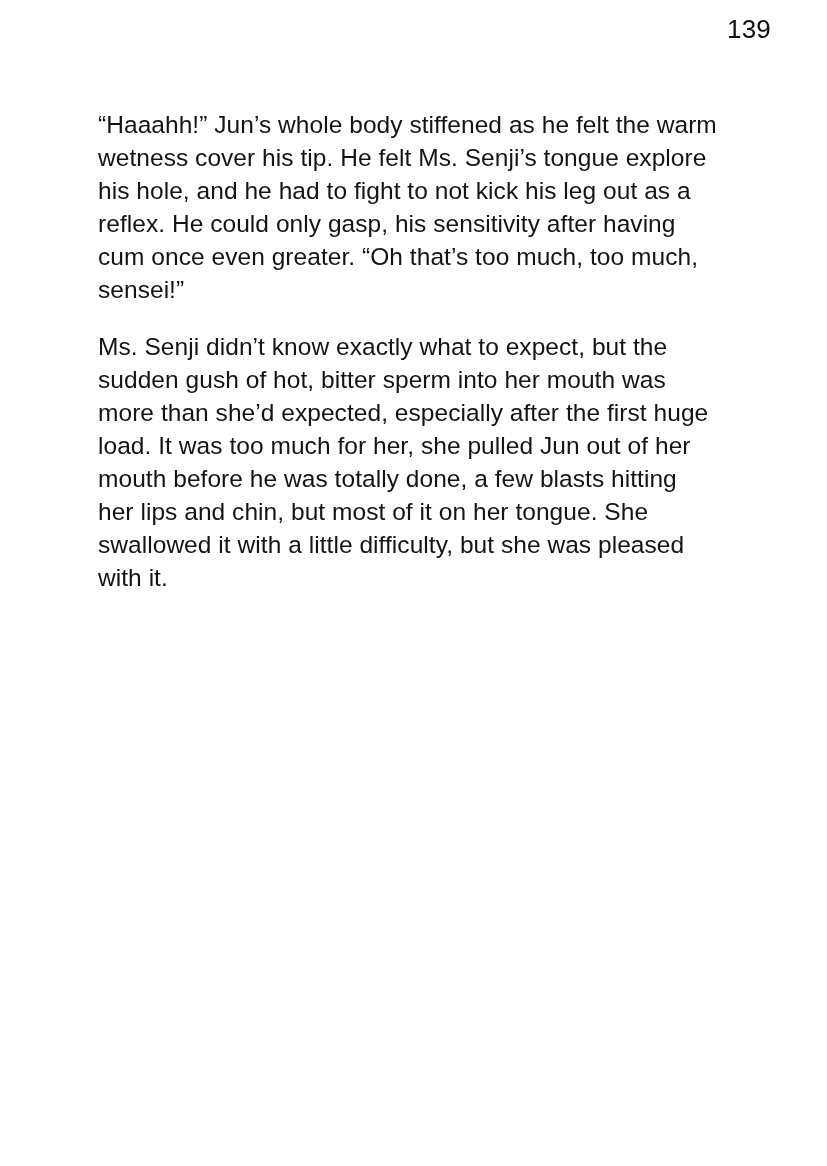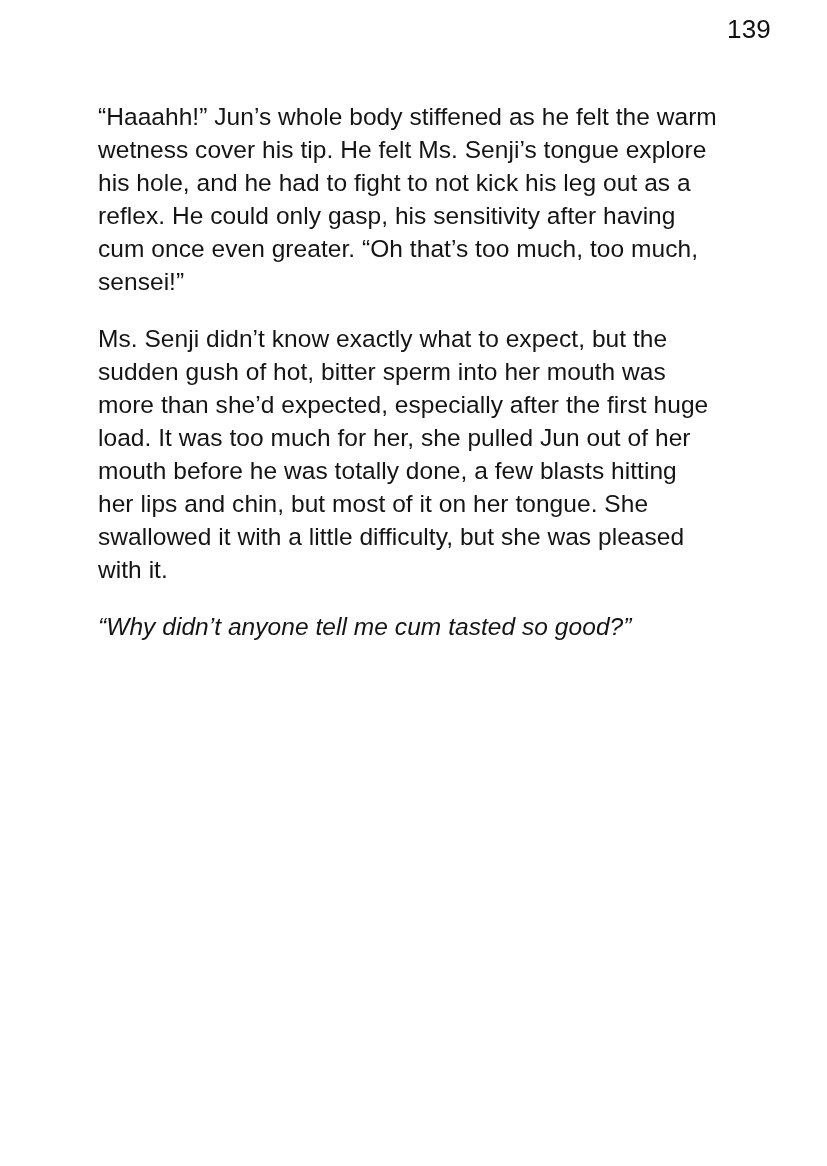--- a/index.html
+++ b/index.html
@@ -30,35 +30,34 @@
   }
   .content {
     position: absolute;
     top: 92px;
     left: 98px;
     width: 620px;
   }
   .para {
     font-size: 24.5px;
     line-height: 33px;
-    margin: 8px 0 24px 0;
+    margin: 16px 0 24px 0;
     text-align: left;
     color: #141414;
     letter-spacing: 0.05px;
   }
   .para.italic {
     font-style: italic;
   }
 </style>
 </head>
 <body>
 
 <div class="page">
 
   <div class="page-number">139</div>
 
   <div class="content">
     <p class="para">“Haaahh!” Jun’s whole body stiffened as he felt the warm wetness cover his tip. He felt Ms. Senji’s tongue explore his hole, and he had to fight to not kick his leg out as a reflex. He could only gasp, his sensitivity after having cum once even greater. “Oh that’s too much, too much, sensei!”</p>
     <p class="para">Ms. Senji didn’t know exactly what to expect, but the sudden gush of hot, bitter sperm into her mouth was more than she’d expected, especially after the first huge load. It was too much for her, she pulled Jun out of her mouth before he was totally done, a few blasts hitting her lips and chin, but most of it on her tongue. She swallowed it with a little difficulty, but she was pleased with it.</p>
-    <p class="para italic">“Why didn’t anyone tell me cum tasted so good?”</p>
   </div>
 
 </div>
 
 </body></html>

